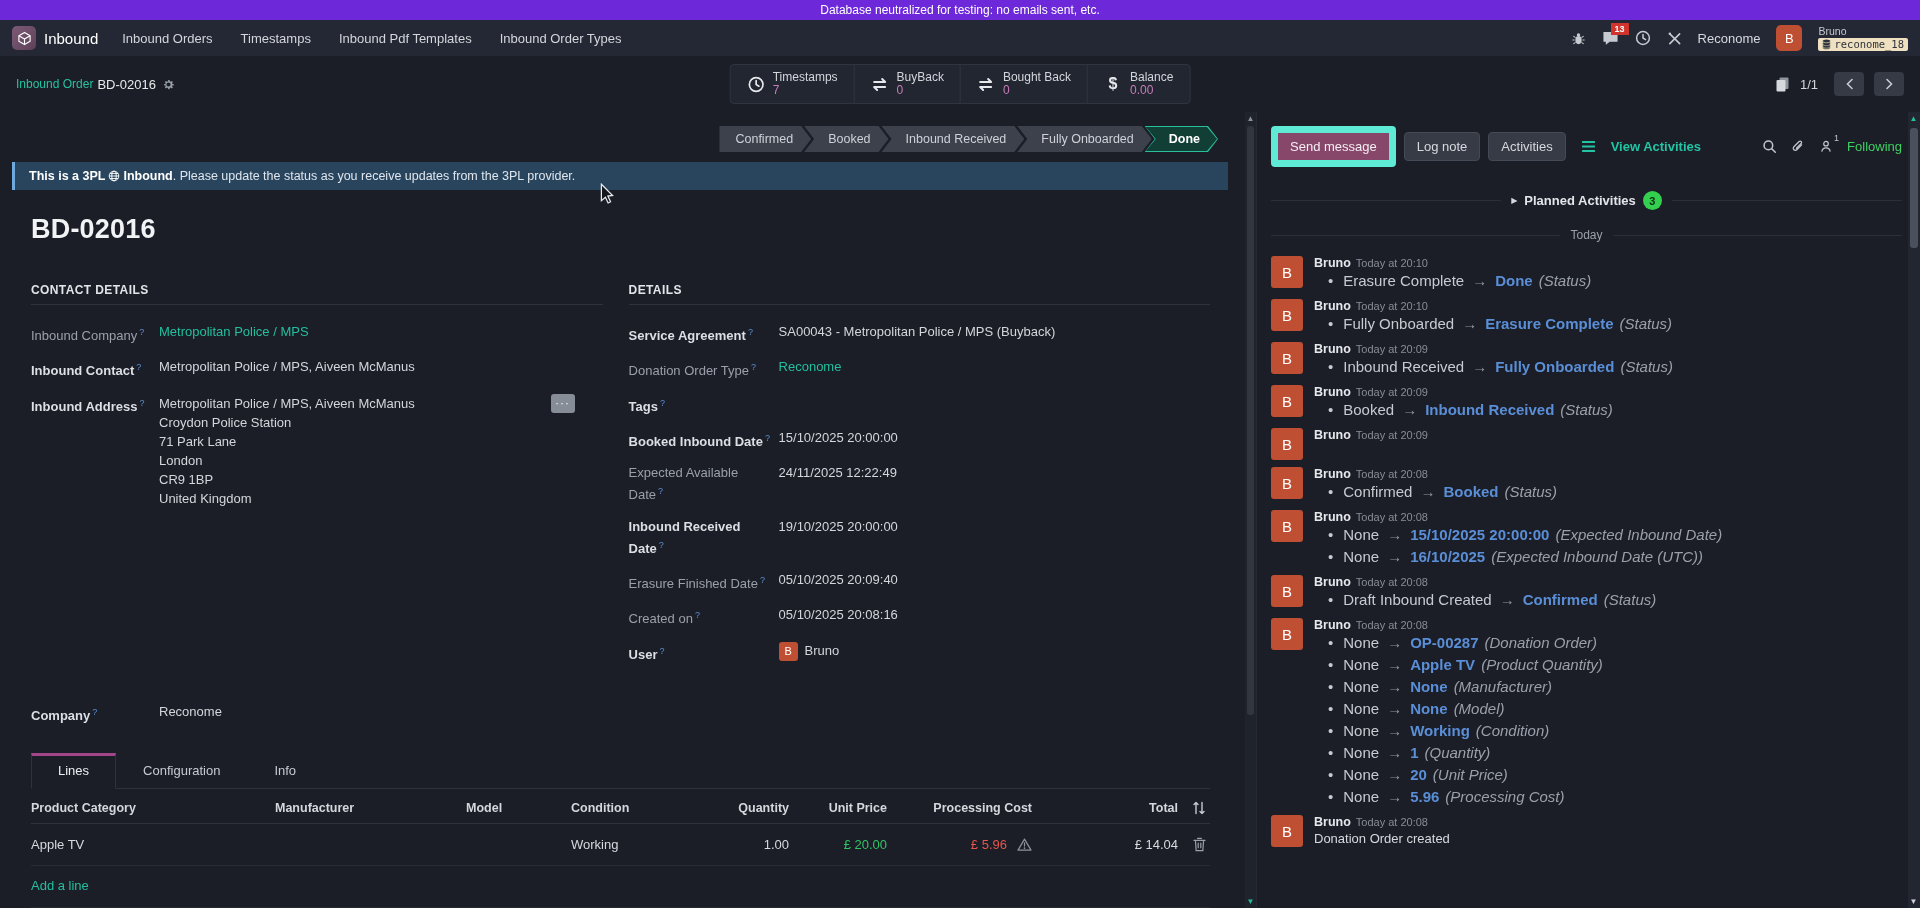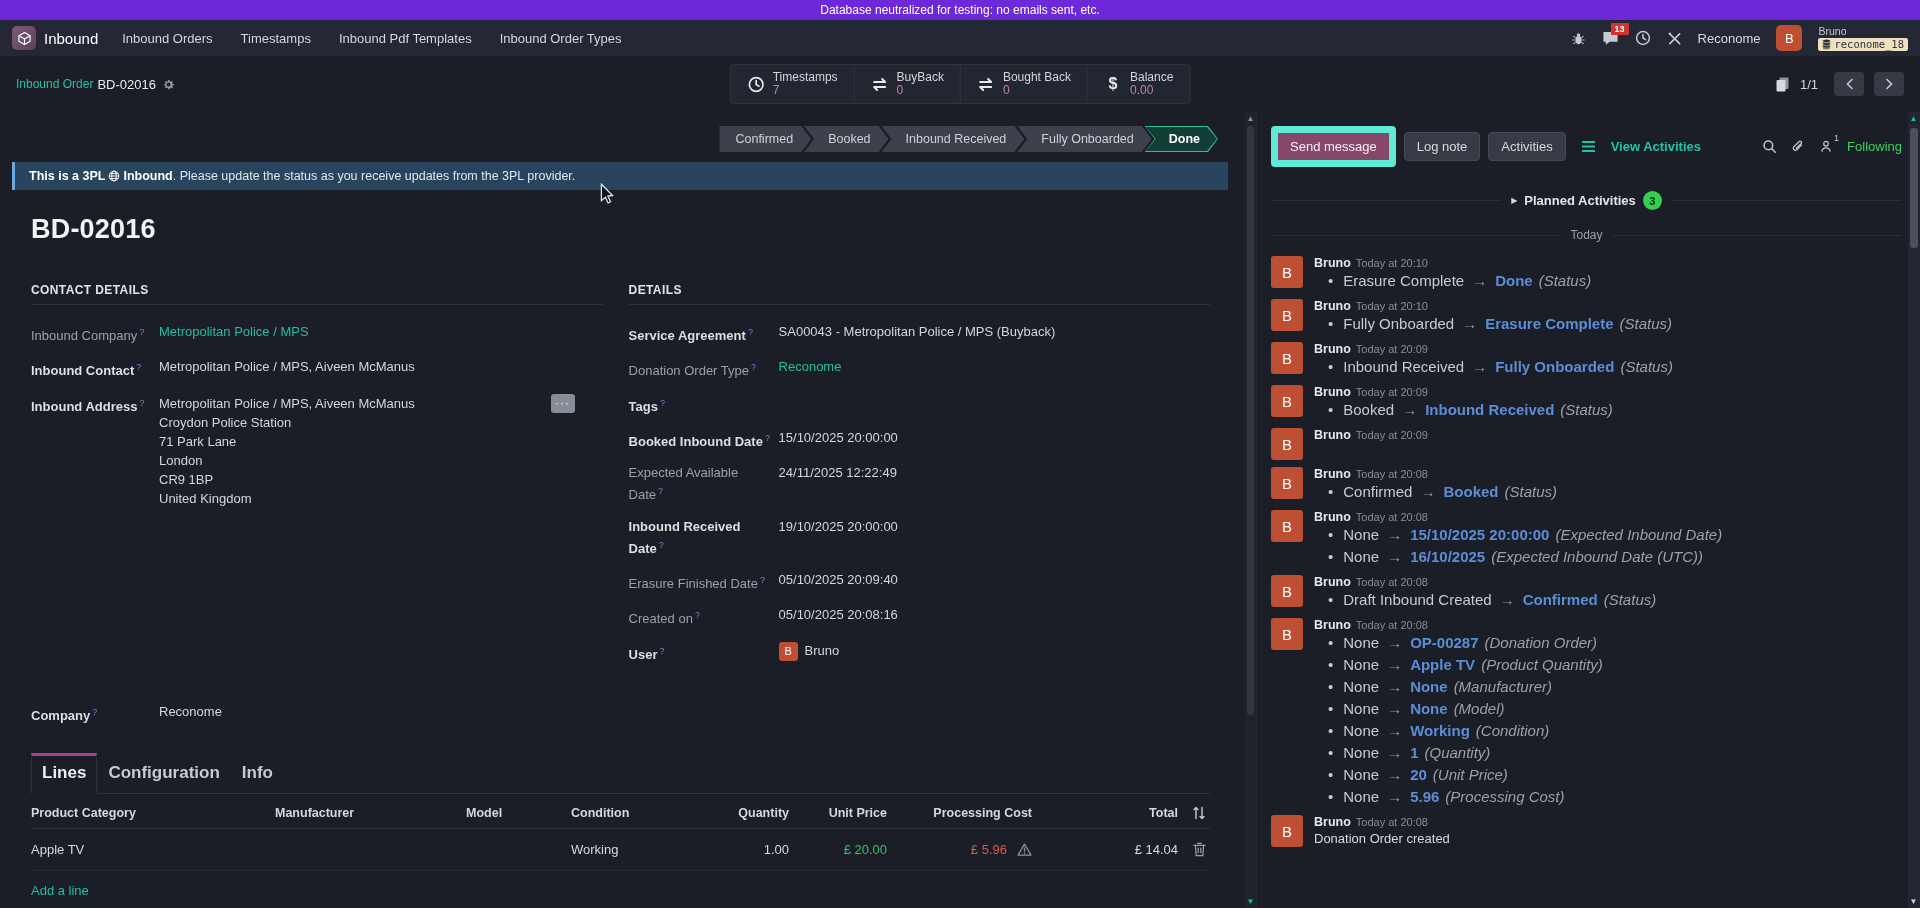--- a/index.html
+++ b/index.html
@@ -93,21 +93,21 @@
   .ellipsis-btn { position:absolute; right:28px; top:0; width:24px; height:19px; background:#878d96;
     border-radius:3px; color:#f2f3f5; display:flex; align-items:center; justify-content:center;
     font-size:12px; letter-spacing:1px; line-height:1; }
   .mini-avatar { display:inline-flex; width:19px; height:19px; background:#bf4f33; border-radius:3px;
     color:#fff; font-size:11px; align-items:center; justify-content:center; margin-right:7px; vertical-align:middle; }
   .company-row { margin-top:26px; display:flex; }
   .company-row .field-label { flex:0 0 128px; }
 
   
   .tabs { margin-top:28px; border-bottom:1px solid #2e323c; display:flex; }
-  .tab { padding:9px 10px; font-size:17px; color:#c6cad1; border:1px solid transparent; cursor:default;font-weight:bold; }
+  .tab { padding:9px 26px; font-size:13px; color:#c6cad1; border:1px solid transparent; cursor:default; }
   .tab.active { color:#eceef1; background:#1b1e27; border-color:#2e323c; border-top:3px solid #a24689;
     border-bottom-color:#1b1e27; margin-bottom:-1px; padding-top:7px; }
 
   
   .lines-table { width:100%; margin-top:2px; }
   .t-row { display:flex; align-items:center; border-bottom:1px solid #272b34; }
   .t-row.head { border-bottom:1px solid #2e323c; }
   .th { font-size:12.5px; font-weight:bold; color:#d4d7dc; padding:10px 4px 8px 0; }
   .td { font-size:13px; color:#d6d9dd; padding:13px 4px 13px 0; }
   .r { text-align:right; }

